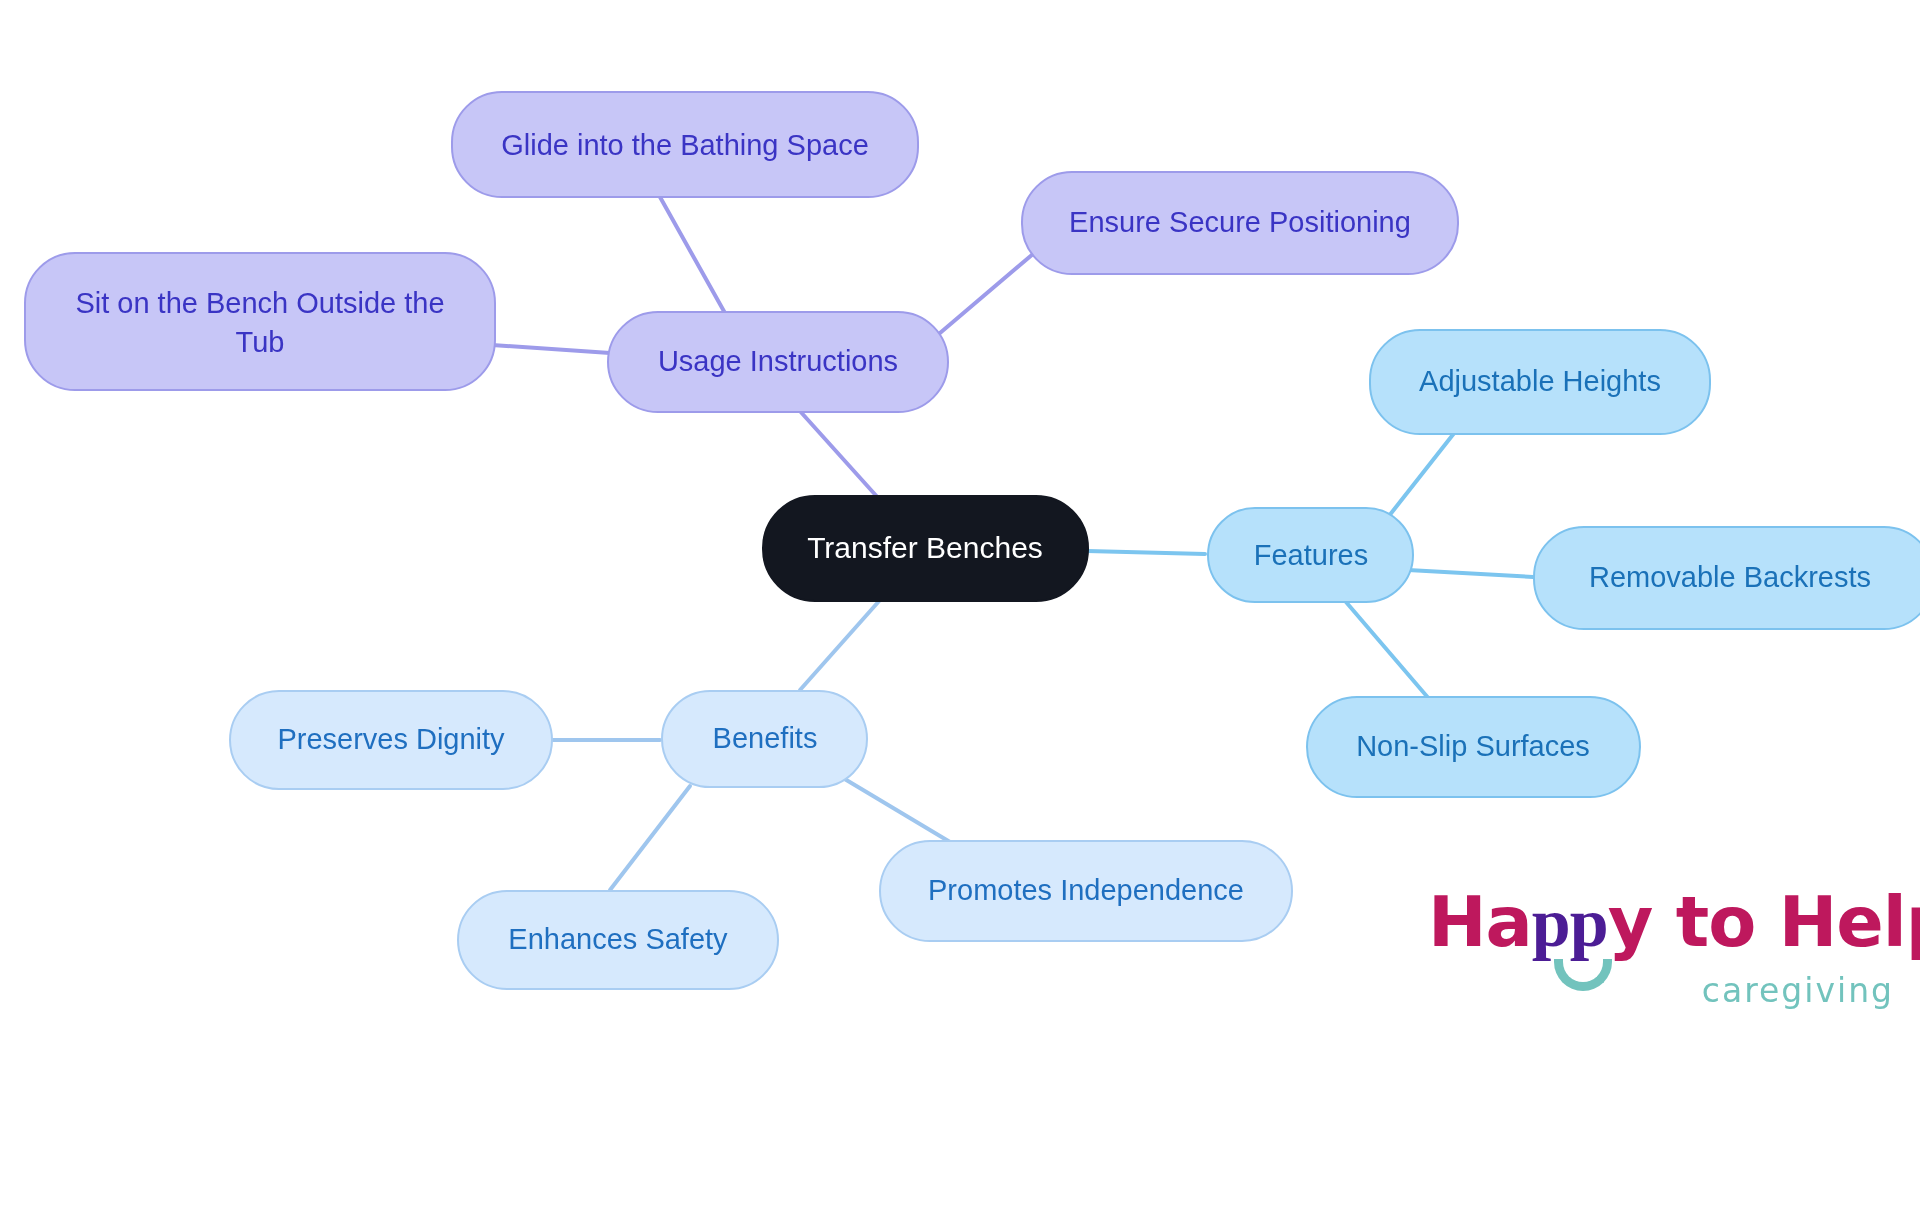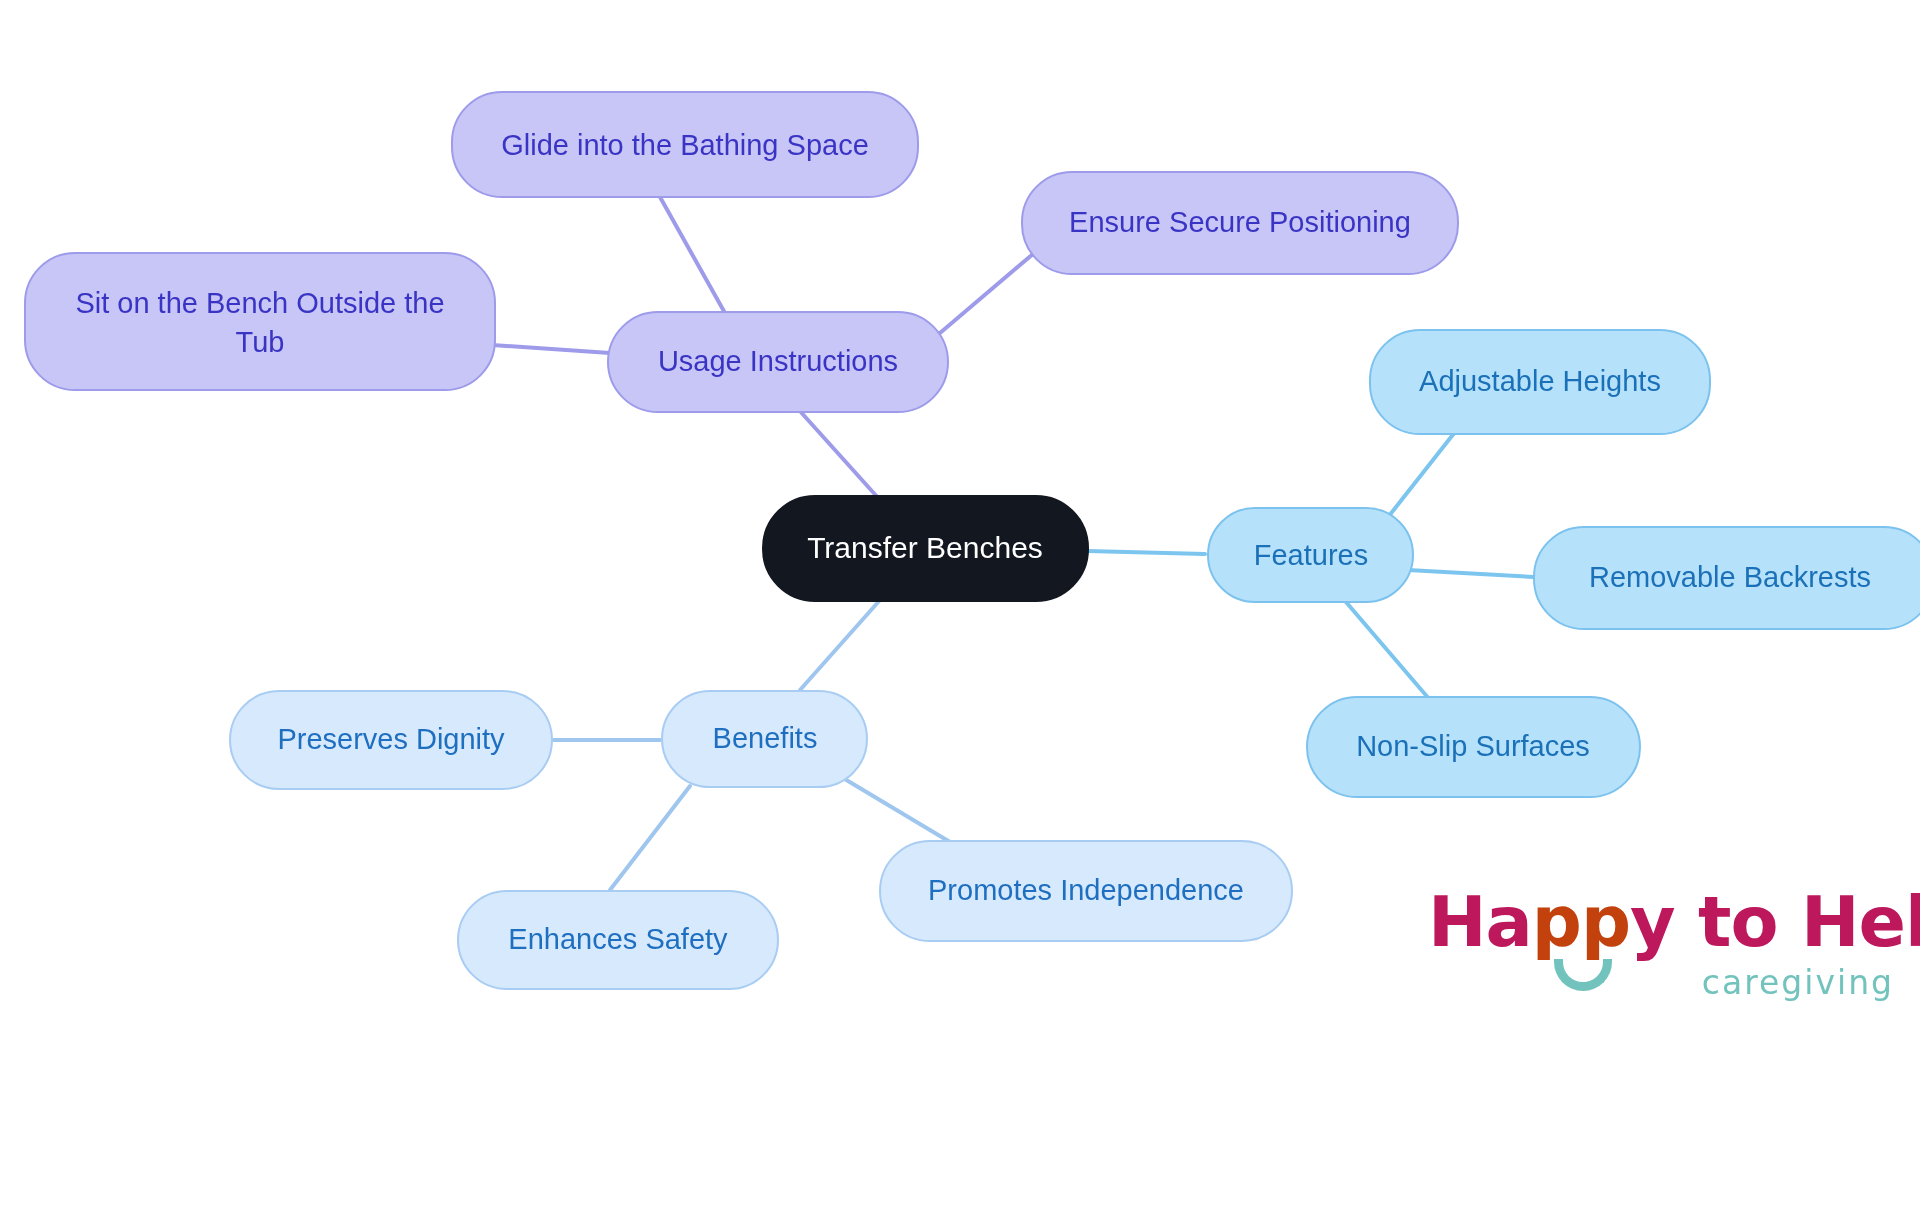--- a/index.html
+++ b/index.html
@@ -69,37 +69,37 @@
     width: 100%;
     white-space: nowrap;
     font-family: "DejaVu Sans", sans-serif;
     font-weight: bold;
     font-size: 70px;
     letter-spacing: -1px;
     line-height: 1;
     text-align: left;
   }
   .logo-coral { color: #be185d; }
-  .logo-teal  { color: #c2410c; }
+  .logo-teal  { color: #4c1d95; font-family: Liberation Serif, serif; }
   .logo-smile {
     position: absolute;
     left: 126px;
     top: 72px;
     width: 58px;
     height: 32px;
     border: 9px solid #72c3bd;
     border-top: none;
     border-bottom-left-radius: 40px;
     border-bottom-right-radius: 40px;
     box-sizing: border-box;
   }
   .logo-sub {
     position: absolute;
     right: 4px;
-    top: 76px;
+    top: 84px;
     font-family: "DejaVu Sans", sans-serif;
     font-size: 33px;
     letter-spacing: 2px;
     color: #72c3bd;
   }
 </style>
 </head>
 <body>
 
 <div id="mindmap-stage">

